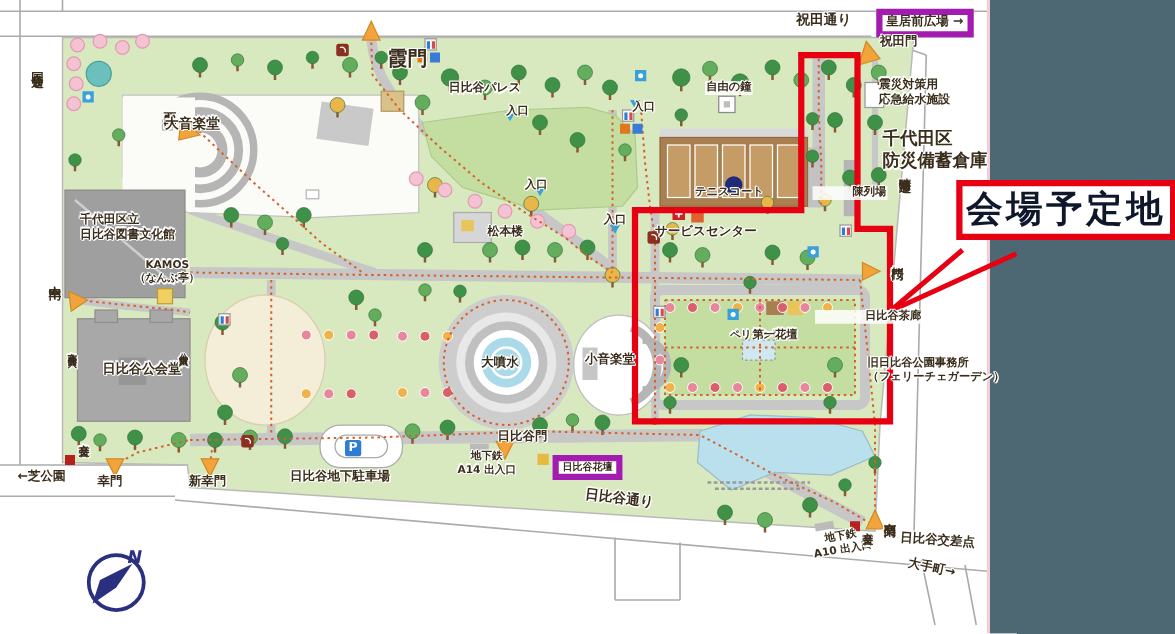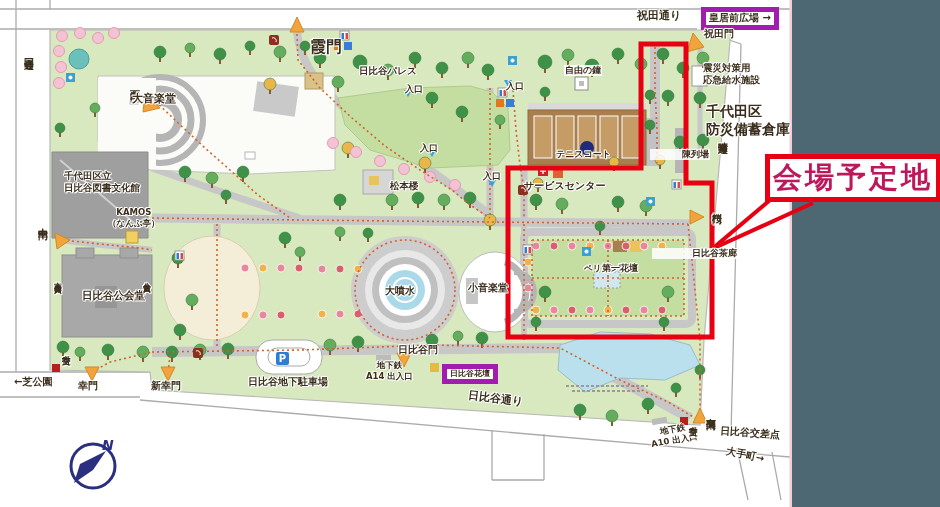--- a/index.html
+++ b/index.html
@@ -6,23 +6,23 @@
   #stage{position:relative;width:940px;height:507px;overflow:hidden;background:#fff;
          font-family:"DejaVu Sans","Liberation Sans",sans-serif;}
   #map{position:absolute;left:0;top:0;}
   .lbl{position:absolute;font-size:9px;font-weight:bold;color:#3a2d1b;line-height:1.25;
        white-space:pre-line;z-index:5;
        text-shadow:-1px 0 #fff,1px 0 #fff,0 -1px #fff,0 1px #fff,1px 1px #fff,-1px -1px #fff;}
   .v{writing-mode:vertical-rl;text-orientation:upright;letter-spacing:1px;}
   .boxed{background:#fff;border:5px solid #a21caf;padding:0 3px;text-shadow:none;}
   .bg{background:rgba(255,255,255,.85);padding:0 1px;}
   .ctr{text-align:center;}
-  #callout{position:absolute;left:765px;top:154px;width:166px;height:38px;background:#fff;
+  #callout{position:absolute;left:765px;top:144px;width:166px;height:38px;background:#fff;
            border:5px solid #e60012;display:flex;align-items:center;justify-content:center;
-           font-size:29px;font-weight:bold;color:#be185d;letter-spacing:3px;z-index:8;}
+           font-size:29px;font-weight:bold;color:#0f172a;letter-spacing:3px;z-index:8;}
   #parking-badge{position:absolute;left:276px;top:352px;width:13px;height:13px;background:#2d7dd2;
            color:#fff;font-size:10px;font-weight:bold;display:flex;align-items:center;
            justify-content:center;border-radius:2px;z-index:5;}
 </style>
 </head>
 <body>
 
 <div id="stage">
 <svg id="map" width="940" height="507" viewBox="0 0 940 507">
 
@@ -497,20 +497,22 @@
   <div class="lbl boxed" style="left:701px;top:7px;font-size:10px;">皇居前広場 →</div>
   <div class="lbl" style="left:704px;top:28px;font-size:10px;">祝田門</div>
   <div class="lbl" style="left:703px;top:62px;font-size:9.5px;">震災対策用
 応急給水施設</div>
   <div class="lbl" style="left:706px;top:103px;font-size:14px;">千代田区
 防災備蓄倉庫</div>
   <div class="lbl v" style="left:716px;top:134px;font-size:10px;">晴海通り</div>
   <div class="lbl v" style="left:710px;top:205px;font-size:10px;">桜門</div>
   <div class="lbl bg" style="left:650px;top:149px;padding-left:32px;">陳列場</div>
   <div class="lbl bg" style="left:652px;top:248px;padding-left:40px;">日比谷茶廊</div>
+  <div class="lbl" style="left:694px;top:286px;">旧日比谷公園事務所
+（フェリーチェガーデン）</div>
   <div class="lbl" style="left:584px;top:263px;font-size:8.5px;">ペリカン噴水</div>
   <div class="lbl" style="left:558px;top:263px;margin-left:44px;">第一花壇</div>
   <div class="lbl" style="left:524px;top:180px;font-size:10px;">サービスセンター</div>
   <div class="lbl" style="left:556px;top:149px;">テニスコート</div>
   <div class="lbl bg" style="left:564px;top:65px;">自由の鐘</div>
   <div class="lbl" style="left:405px;top:84px;">入口</div>
   <div class="lbl" style="left:506px;top:81px;">入口</div>
   <div class="lbl" style="left:420px;top:143px;">入口</div>
   <div class="lbl" style="left:483px;top:171px;">入口</div>
   <div class="lbl" style="left:359px;top:65px;font-size:9.5px;">日比谷パレス</div>
@@ -526,21 +528,21 @@
   <div class="lbl" style="left:390px;top:180px;font-size:9.5px;">松本楼</div>
   <div class="lbl" style="left:82px;top:289px;font-size:10.5px;">日比谷公会堂</div>
   <div class="lbl v" style="left:53px;top:276px;font-size:7.5px;">市政会館入口</div>
   <div class="lbl v" style="left:142px;top:276px;font-size:7.5px;">公会堂入口</div>
   <div class="lbl" style="left:385px;top:285px;font-size:10px;text-align:center;">大噴水</div>
   <div class="lbl" style="left:468px;top:282px;font-size:10px;">小音楽堂</div>
   <div class="lbl v" style="left:60px;top:348px;">交番</div>
   <div class="lbl" style="left:14px;top:376px;font-size:10px;">←芝公園</div>
   <div class="lbl" style="left:78px;top:380px;font-size:10px;">幸門</div>
   <div class="lbl" style="left:151px;top:380px;font-size:10px;">新幸門</div>
-  <div class="lbl" style="left:248px;top:376px;font-size:10px;">日比谷地下駐車場</div>
+  <div class="lbl" style="left:232px;top:376px;font-size:10px;">日比谷地下駐車場</div>
   <div class="lbl ctr" style="left:366px;top:360px;font-size:8.5px;">地下鉄
 A14 出入口</div>
   <div class="lbl" style="left:398px;top:344px;font-size:10px;">日比谷門</div>
   <div class="lbl boxed" style="left:442px;top:364px;font-size:8px;">日比谷花壇</div>
   <div class="lbl" style="left:468px;top:392px;font-size:11px;transform:rotate(7deg);">日比谷通り</div>
   <div class="lbl ctr" style="left:650px;top:424px;font-size:8.5px;transform:rotate(-10deg);">地下鉄
 A10 出入口</div>
   <div class="lbl v" style="left:687px;top:419px;">交番</div>
   <div class="lbl v" style="left:704px;top:410px;font-size:10px;">有楽門</div>
   <div class="lbl" style="left:720px;top:427px;font-size:10px;transform:rotate(4deg);">日比谷交差点</div>

